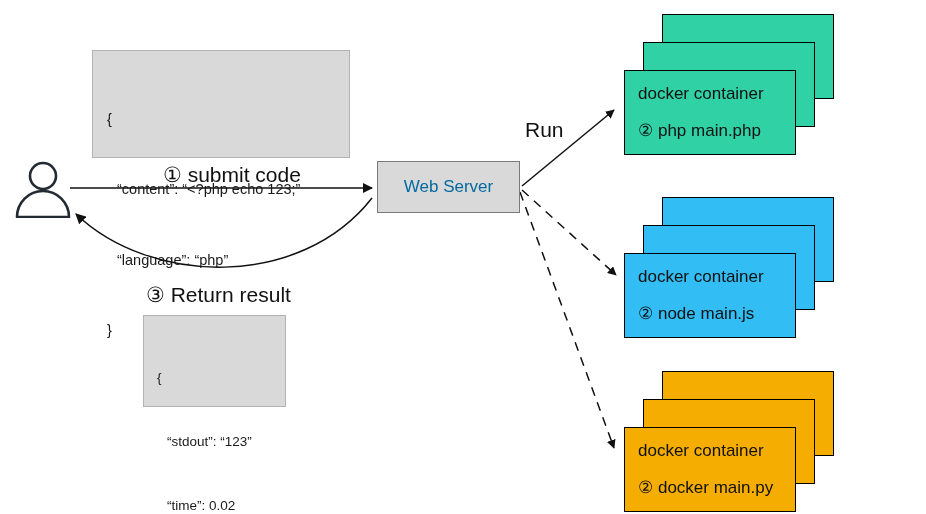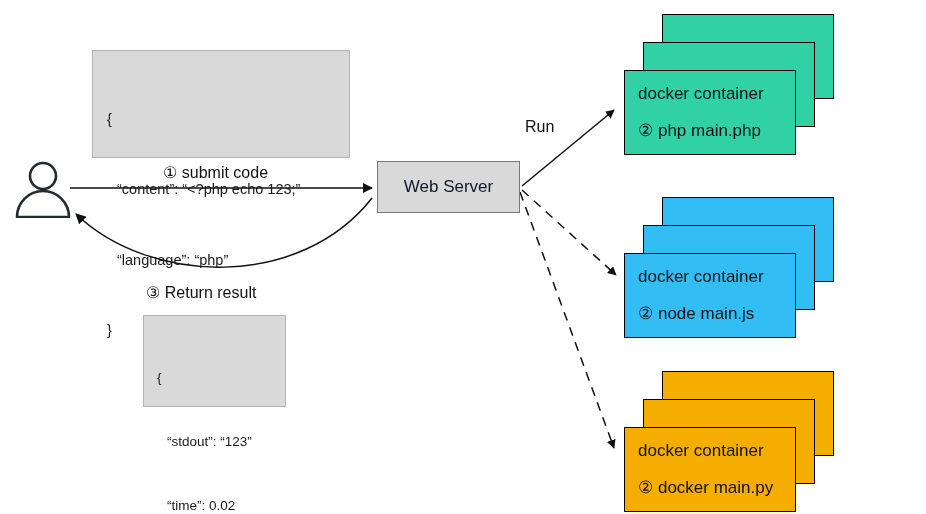--- a/index.html
+++ b/index.html
@@ -45,21 +45,21 @@
   #web-server {
     position: absolute;
     left: 377px; top: 161px;
     width: 143px; height: 52px;
     background: #d9d9d9;
     border: 1px solid #7a7a7a;
     display: flex;
     align-items: center;
     justify-content: center;
     font-size: 17px;
-    color: #0f172a;
+    color: #0369a1;
   }
 
   
   #actor {
     position: absolute;
     left: 12px; top: 160px;
     width: 62px; height: 58px;
   }
 
   
@@ -90,21 +90,21 @@
   #stack-node   { left: 624px; top: 197px; }
   #stack-python { left: 624px; top: 371px; }
 
   #stack-php    .card { background: #2fd1a5; }
   #stack-node   .card { background: #33bdf5; }
   #stack-python .card { background: #f5ad02; }
 
   
   .edge-label {
     position: absolute;
-    font-size: 16px;
+    font-size: 21px;
     color: #111111;
     white-space: nowrap;
   }
   #label-submit { left: 163px; top: 163px; }
   #label-return { left: 146px; top: 283px; text-align: center; }
   #label-run    { left: 525px; top: 118px; }
 </style>
 </head>
 <body>
 

